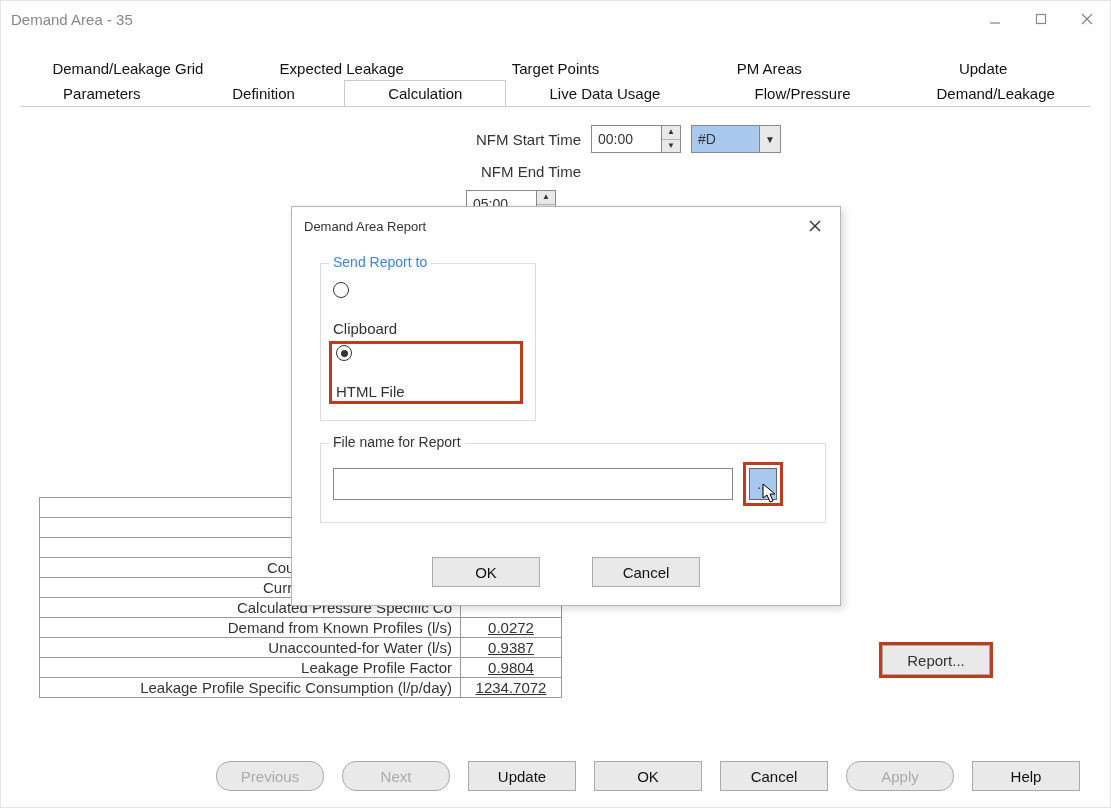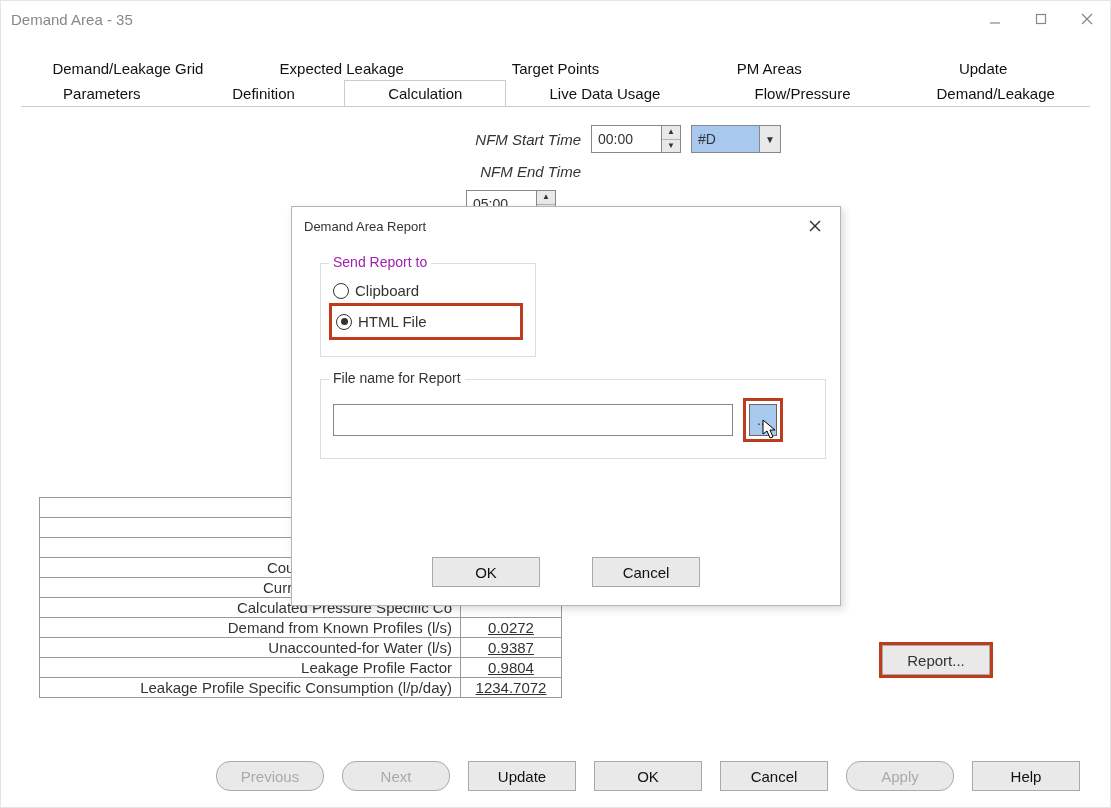--- a/index.html
+++ b/index.html
@@ -82,21 +82,20 @@
   .form-row {
     position: absolute;
     display: flex;
     align-items: center;
     gap: 10px;
   }
   .form-row label {
     width: 140px;
     text-align: right;
     font-size: 15px;
-    font-style: italic;
   }
   .num-input {
     display: flex;
     align-items: stretch;
     border: 1px solid #888;
     height: 26px;
     width: 88px;
     background: #fff;
   }
   .num-input .val {
@@ -229,44 +228,45 @@
     padding: 14px 12px 12px 12px;
     border: 1px solid #ddd;
     position: relative;
   }
   .groupbox .glabel {
     position: absolute;
     top: -10px; left: 8px;
     background: #fff;
     padding: 0 4px;
     font-size: 14px;
-    color: #a21caf;
+    color: #3b82f6;
   }
   .radio-row {
     display: flex;
-    align-items: center;
-    gap: 6px;
+    align-items: flex-start;
+    gap: 22px;
     margin: 4px 0;
     font-size: 15px;
+    flex-direction: column;
   }
   .radio {
     width: 14px; height: 14px;
     border: 1.5px solid #333;
     border-radius: 50%;
     display: flex; align-items: center; justify-content: center;
   }
   .radio.checked::after {
     content: "";
     width: 7px; height: 7px;
     background: #333;
     border-radius: 50%;
   }
   .highlight-html {
     border: 3px solid #bf3b1e;
-    padding: 7px 4px;
+    padding: 1px 4px;
     margin-left: -4px;
   }
 
   .groupbox2 {
     margin: 22px 0 16px 28px;
     width: 480px;
     padding: 18px 12px 16px 12px;
     border: 1px solid #ddd;
     position: relative;
   }

